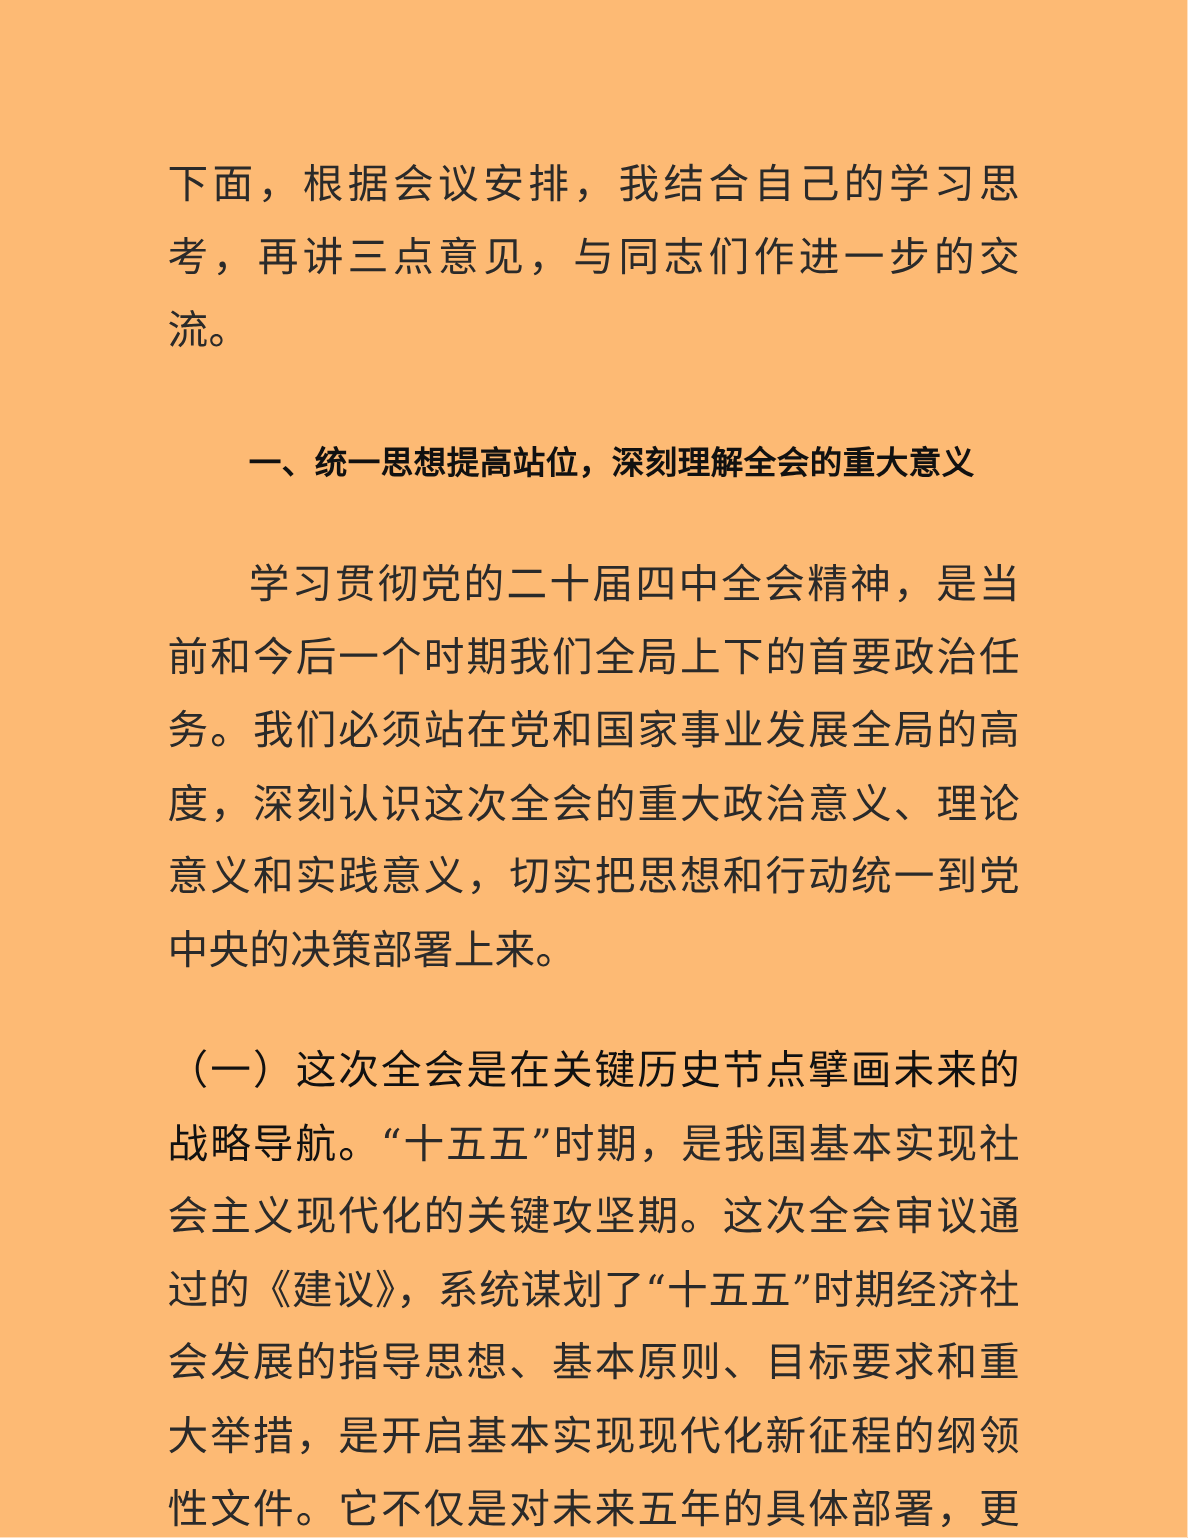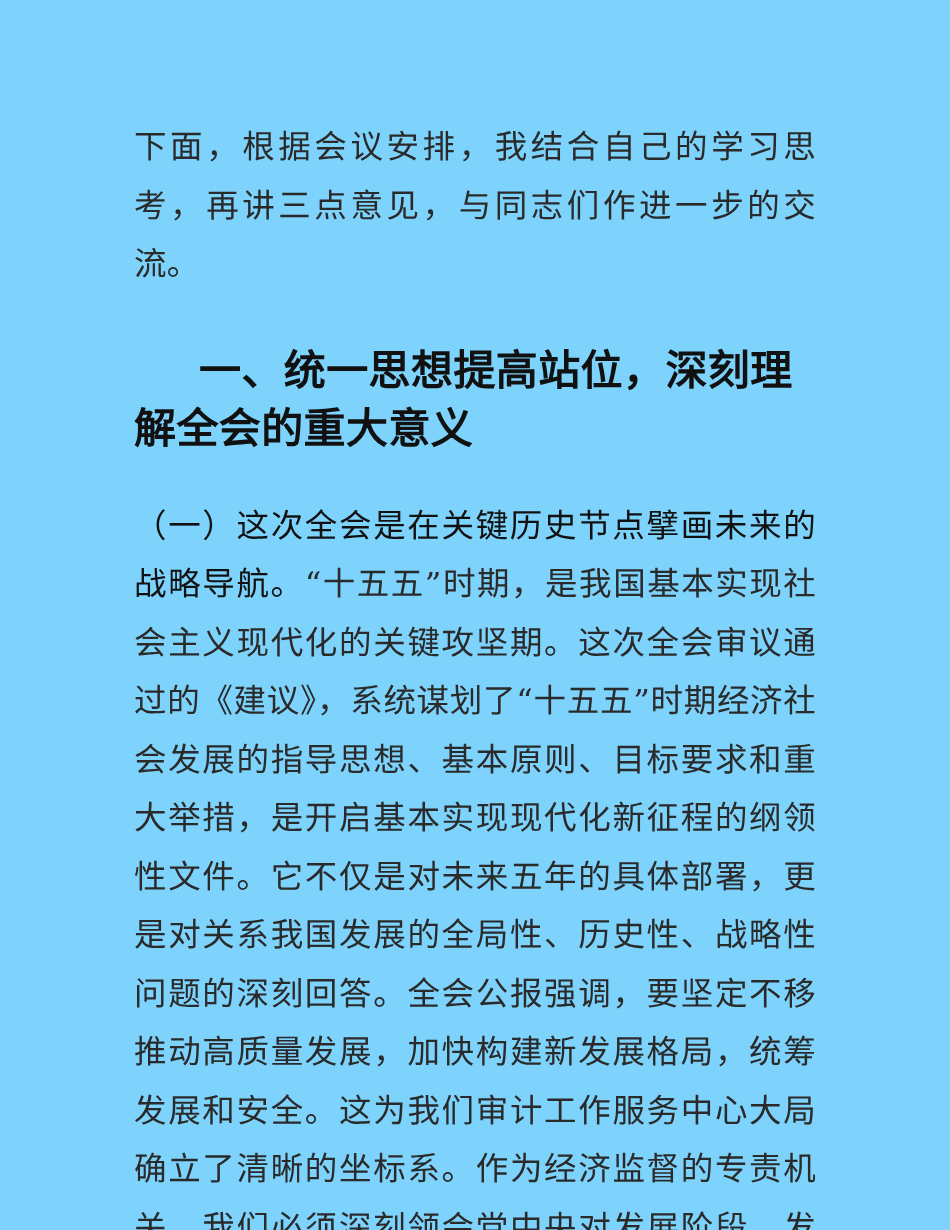--- a/index.html
+++ b/index.html
@@ -40,21 +40,21 @@
     font-weight: 400;
   }
 
   .para.indent2 {
     text-indent: 65px;
   }
 
   
   .heading1 {
     font-family: "DejaVu Sans", "Liberation Sans", sans-serif;
-    font-size: 42px;
+    font-size: 26px;
     line-height: 58.5px;
     font-weight: 700;
     color: #111111;
     text-indent: 65px;
     margin: 0;
     text-align: left;
     letter-spacing: 0.4px;
   }
 
   .subheading-run {
@@ -65,24 +65,25 @@
   }
 
   
   .gap-before-h1 { margin-top: 48px; }
   .gap-after-h1  { margin-top: 38px; }
   .gap-before-sub{ margin-top: 38px; }
 </style>
 </head>
 <body>
 
-<div class="page" style="background: #7dd3fc;">
+<div class="page" style="background: #fdba74;">
   <div class="content">
 
     <p class="para" style="color: rgb(42, 42, 42);">下面，根据会议安排，我结合自己的学习思考，再讲三点意见，与同志们作进一步的交流。</p>
 
     <h2 class="heading1 gap-before-h1" style="color: rgb(17, 17, 17);">一、统一思想提高站位，深刻理解全会的重大意义</h2>
 
+    <p class="para indent2 gap-after-h1" style="color: rgb(42, 42, 42);">学习贯彻党的二十届四中全会精神，是当前和今后一个时期我们全局上下的首要政治任务。我们必须站在党和国家事业发展全局的高度，深刻认识这次全会的重大政治意义、理论意义和实践意义，切实把思想和行动统一到党中央的决策部署上来。</p>
 
     <p class="para gap-before-sub" style="color: rgb(42, 42, 42);"><span class="subheading-run" style="color: rgb(17, 17, 17);">（一）这次全会是在关键历史节点擘画未来的战略导航。</span><span style="font-family: &quot;DejaVu Serif&quot;, &quot;Liberation Serif&quot;, serif; font-weight: 400;">“十五五”时期，是我国基本实现社会主义现代化的关键攻坚期。这次全会审议通过的《建议》，系统谋划了“十五五”时期经济社会发展的指导思想、基本原则、目标要求和重大举措，是开启基本实现现代化新征程的纲领性文件。它不仅是对未来五年的具体部署，更是对关系我国发展的全局性、历史性、战略性问题的深刻回答。全会公报强调，要坚定不移推动高质量发展，加快构建新发展格局，统筹发展和安全。这为我们审计工作服务中心大局确立了清晰的坐标系。作为经济监督的专责机关，我们必须深刻领会党中央对发展阶段、发展环境、发展条件的科学判断，自觉将审计工作置于国家发展大棋局中去谋</span></p>
 
   </div>
 </div>
 
 </body></html>

